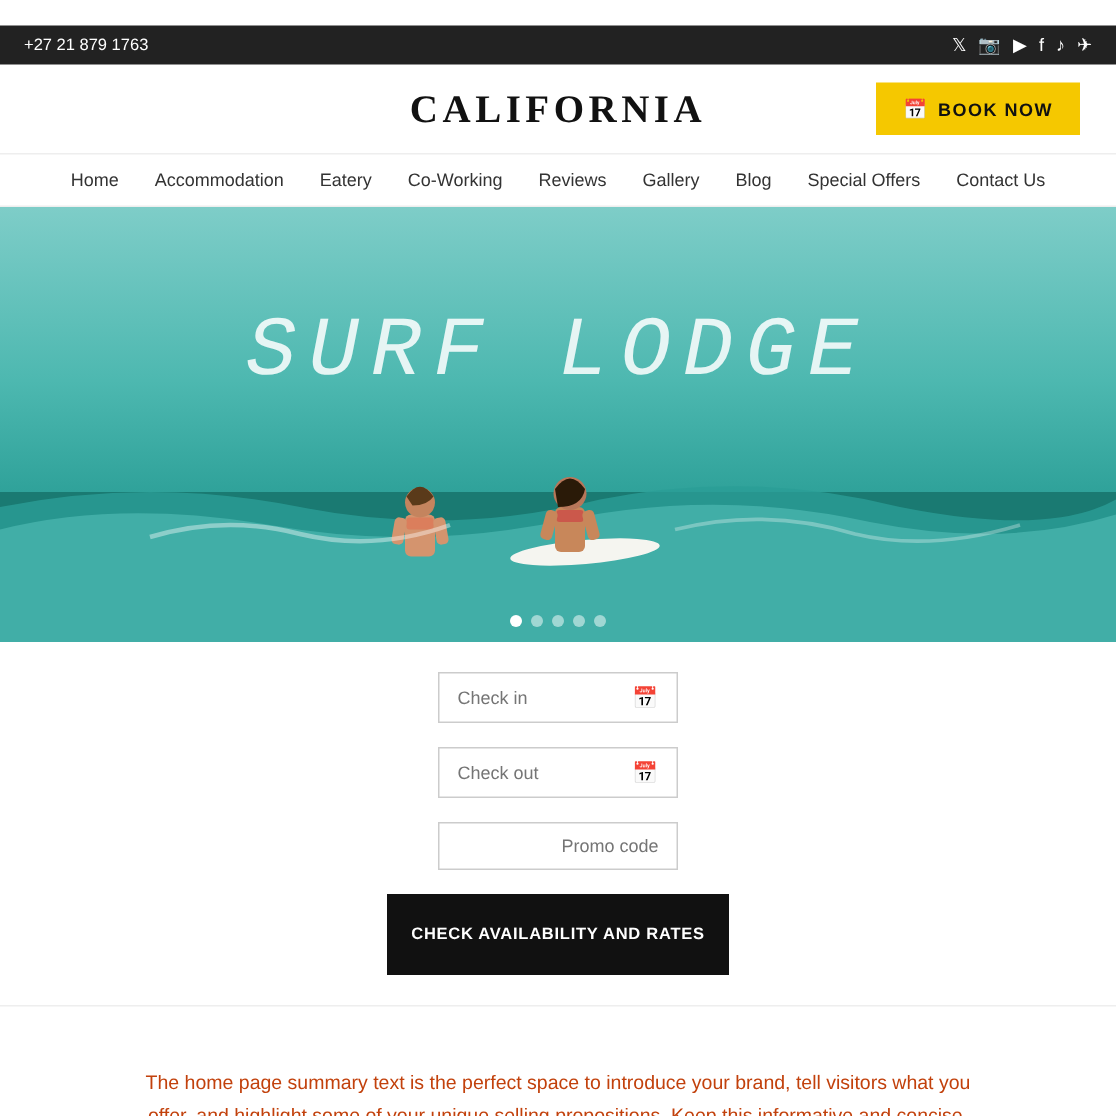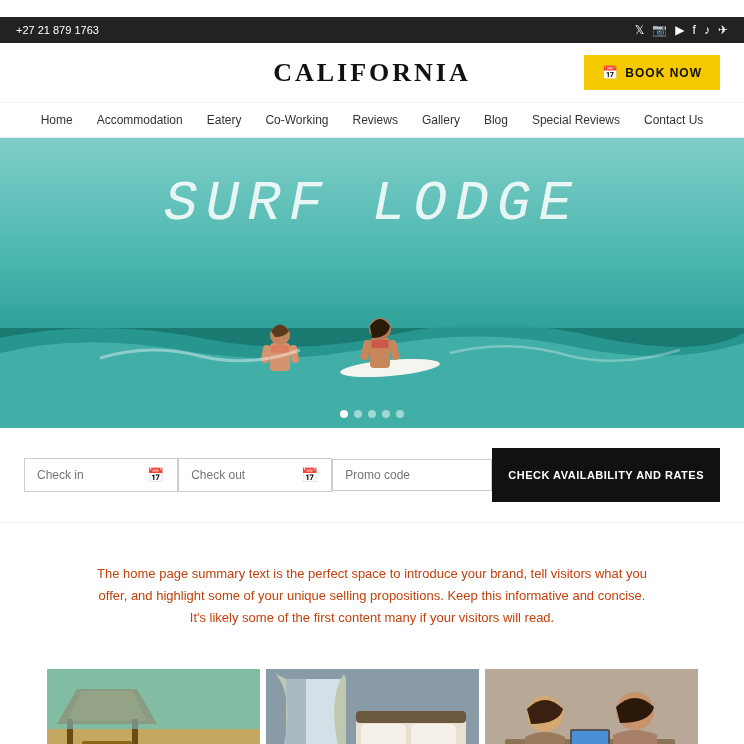--- a/index.html
+++ b/index.html
@@ -75,21 +75,21 @@
       width: 744px;
       height: 290px;
       background: linear-gradient(to bottom, #7ecdc8 0%, #4db8b0 40%, #2a9e96 70%, #1a7a72 100%);
       overflow: hidden;
       display: flex;
       align-items: center;
       justify-content: center;
     }
     .hero-title {
       position: absolute;
-      top: 34px;
+      top: 64px;
       left: 50%;
       transform: translateX(-50%);
       font-size: 56px;
       font-weight: 200;
       color: rgba(255,255,255,0.85);
       letter-spacing: 8px;
       text-transform: uppercase;
       font-family: 'Courier New', monospace;
       white-space: nowrap;
       font-style: italic;
@@ -119,24 +119,25 @@
       border-radius: 50%;
       background: rgba(255,255,255,0.5);
     }
     .dot.active { background: #fff; }
 
     
     .booking-bar {
       display: flex;
       align-items: center;
       justify-content: center;
-      gap: 0;
+      gap: 16px;
       padding: 20px 24px;
       background: #fff;
       border-bottom: 1px solid #eee;
+      flex-direction: column;
     }
     .booking-input {
       display: flex;
       align-items: center;
       border: 1px solid #ccc;
       padding: 8px 12px;
       font-size: 12px;
       color: #aaa;
       gap: 8px;
       width: 160px;
@@ -152,20 +153,21 @@
     }
     .booking-input .cal-icon { font-size: 14px; color: #555; }
     .promo-input {
       border: 1px solid #ccc;
       padding: 8px 12px;
       font-size: 12px;
       color: #4c1d95;
       width: 160px;
       outline: none;
       background: #fff;
+      text-align: right;
     }
     .check-btn {
       background: #111;
       color: #fff;
       border: none;
       padding: 21px 16px;
       font-size: 11px;
       font-weight: bold;
       cursor: pointer;
       letter-spacing: 0.5px;
@@ -240,21 +242,21 @@
 </div>
 
 <nav class="nav">
   <a>Home</a>
   <a>Accommodation</a>
   <a>Eatery</a>
   <a>Co-Working</a>
   <a>Reviews</a>
   <a>Gallery</a>
   <a>Blog</a>
-  <a>Special Reviews</a>
+  <a>Special Offers</a>
   <a>Contact Us</a>
 </nav>
 
 <div class="hero">
   <div class="hero-title">SURF LODGE</div>
 
   <svg class="hero-scene" viewBox="0 0 744 160" xmlns="http://www.w3.org/2000/svg">
 
     <rect x="0" y="60" width="744" height="100" fill="#1a7a72"></rect>
 

